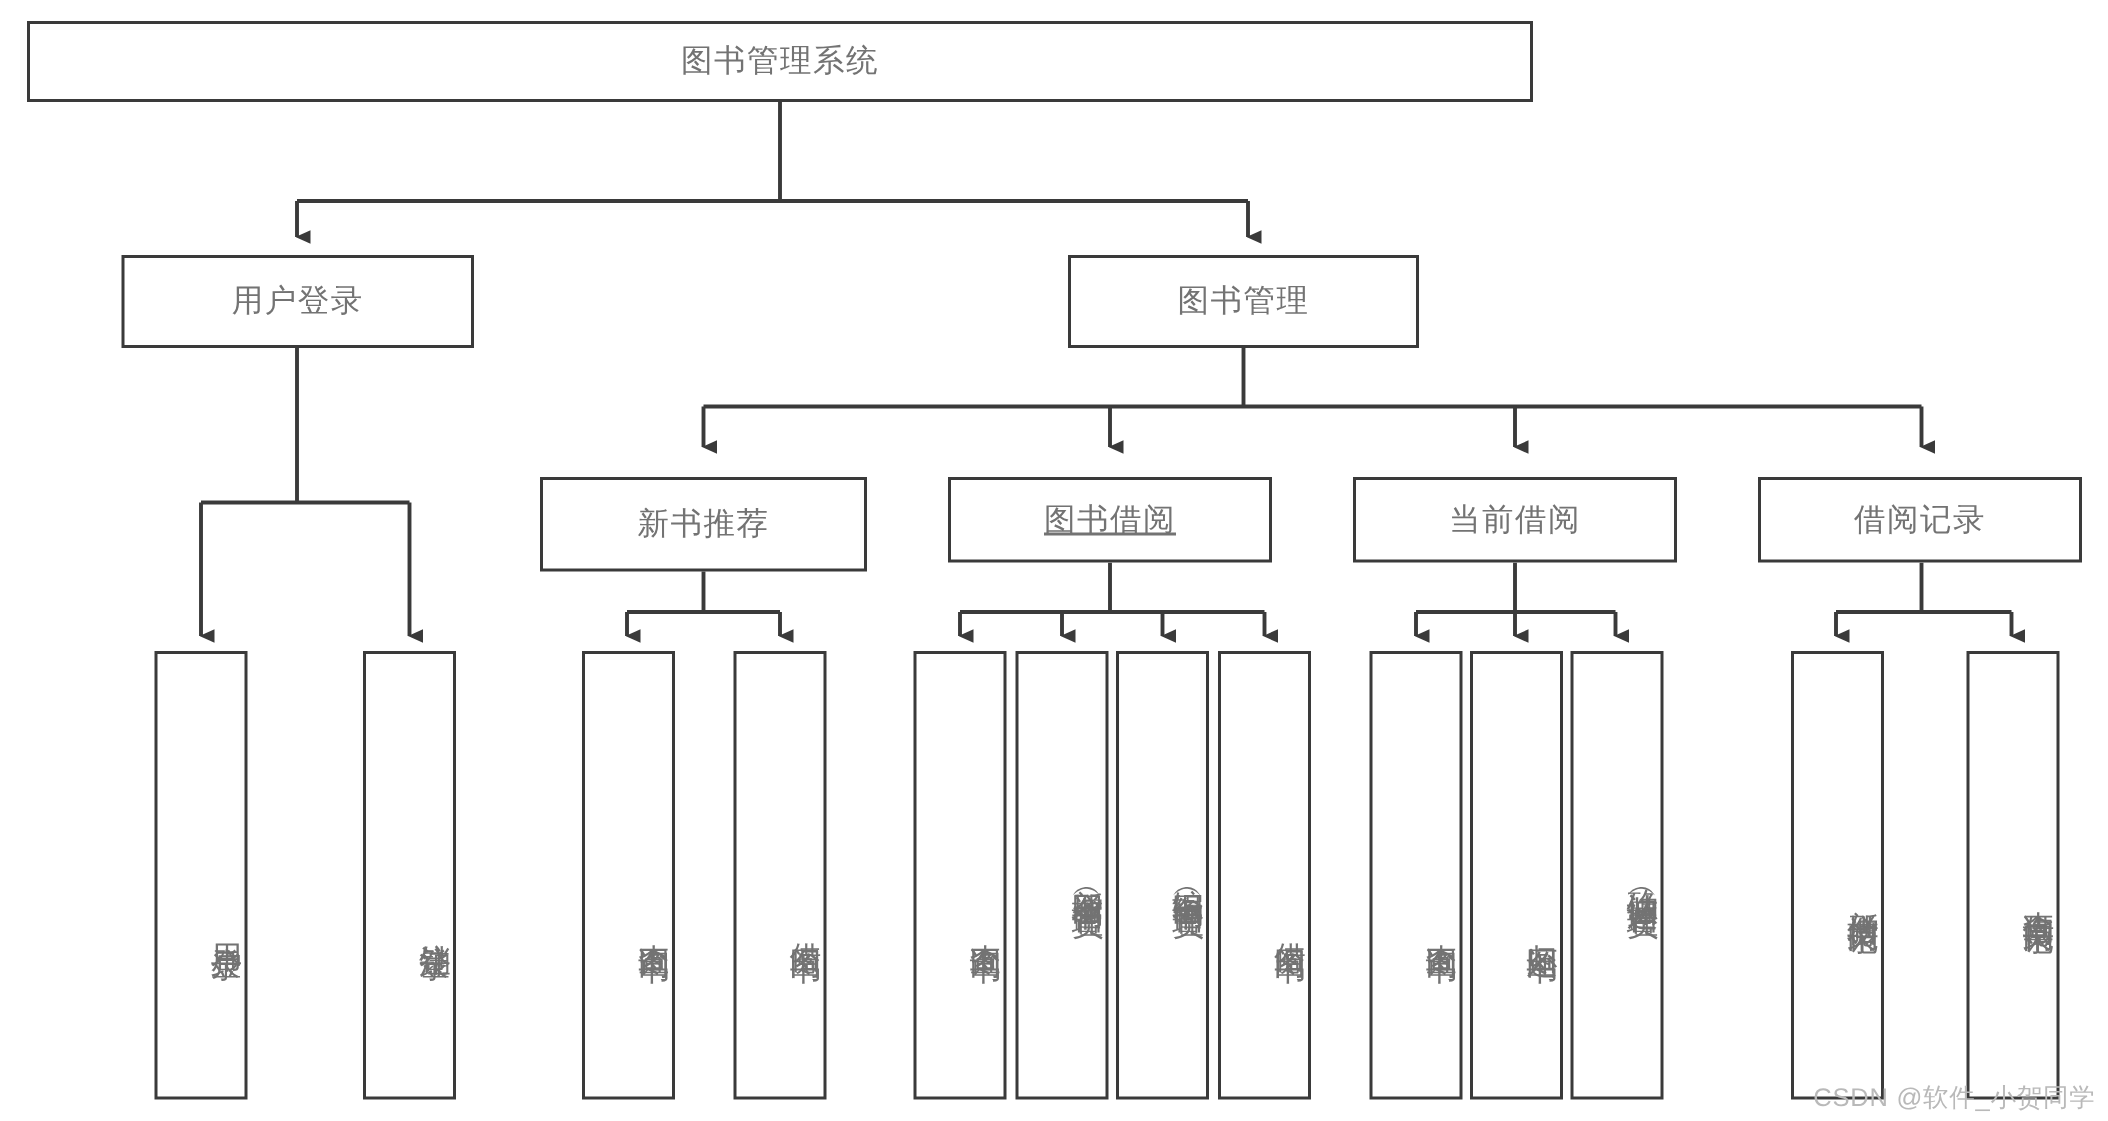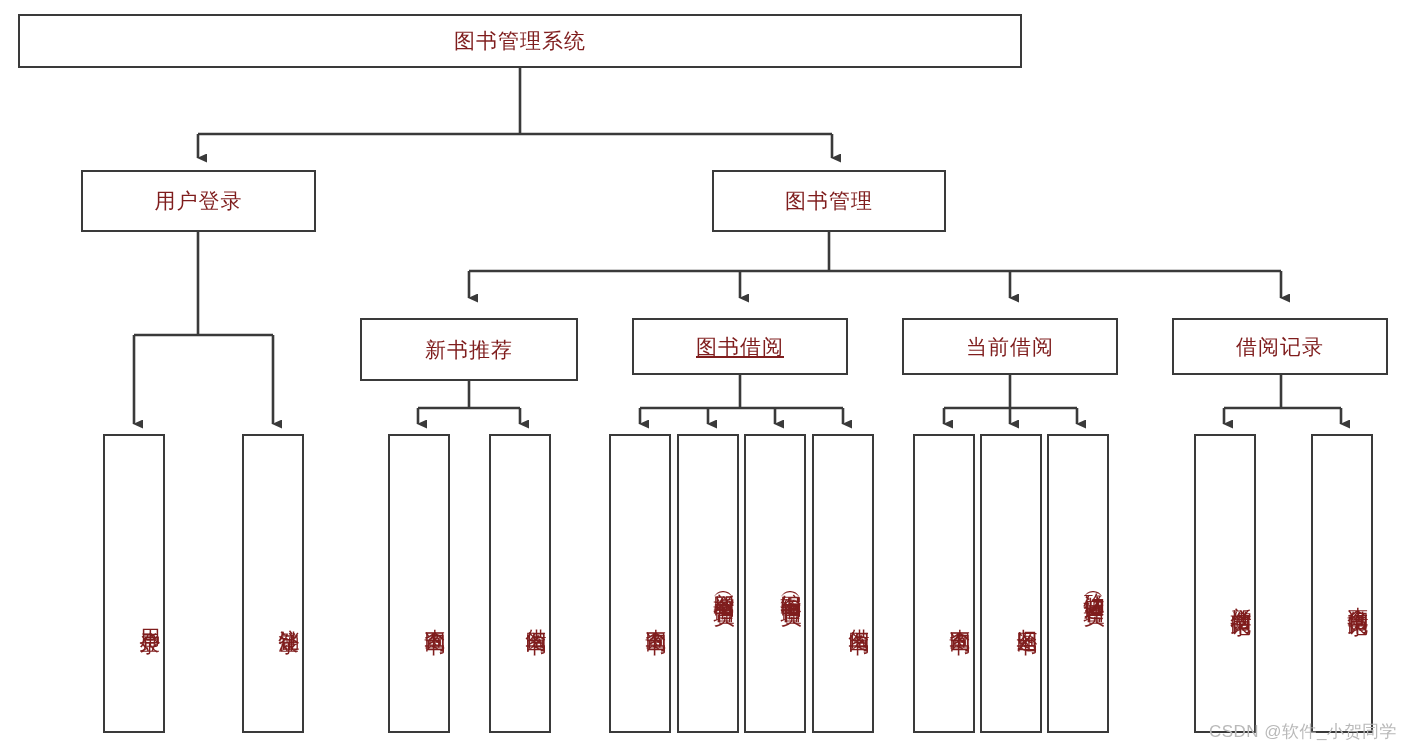--- a/index.html
+++ b/index.html
@@ -26,21 +26,21 @@
     pointer-events: none;
   }
   .node {
     position: absolute;
     box-sizing: border-box;
     background: #ffffff;
     border: 2px solid #3a3a3a;
     display: flex;
     align-items: center;
     justify-content: center;
-    color: #7f1d1d;
+    color: #737373;
     z-index: 2;
   }
   .node.horiz {
     font-size: 21px;
     letter-spacing: 1px;
     line-height: 1.2;
   }
   .node.vert {
     writing-mode: vertical-rl;
     text-orientation: upright;

